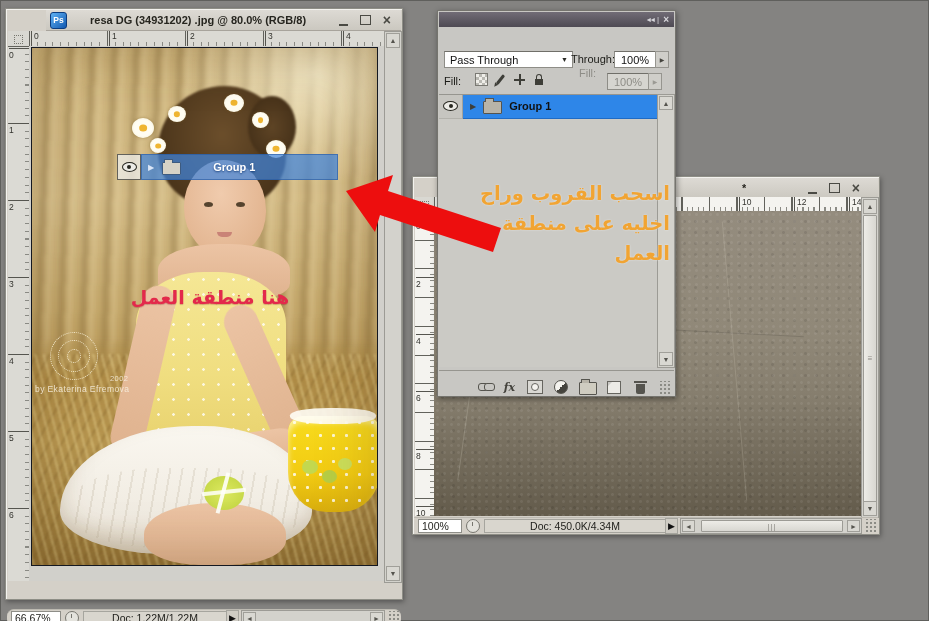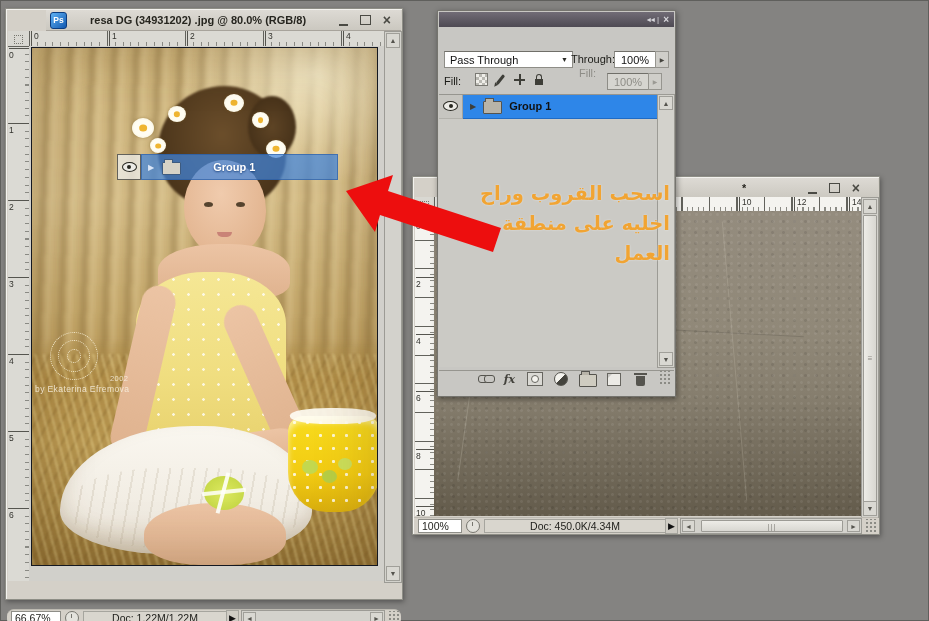--- a/index.html
+++ b/index.html
@@ -91,21 +91,21 @@
   .rowbody{flex:1;height:23px;display:flex;align-items:center;gap:7px;padding-left:7px;border-bottom:1px solid #B3B2AC;font-size:11px;color:#111;}
   .rowbody.sel{background:#2E86E8;border-bottom-color:#1F6BC4;}
   .tri{font-size:8px;color:#3F3E38;}
   .folder{width:17px;height:11px;background:#B8B4A8;border:1px solid #55544E;border-radius:1px;position:relative;margin-top:2px;}
   .folder::before{content:'';position:absolute;top:-4px;left:1px;width:7px;height:3px;background:#B8B4A8;border:1px solid #55544E;border-bottom:none;border-radius:1px 1px 0 0;}
   .checker{background-color:#fff;border:1px solid #66655F;
       background-image:linear-gradient(45deg,#CFCFCF 25%,transparent 25%,transparent 75%,#CFCFCF 75%),
                        linear-gradient(45deg,#CFCFCF 25%,#FFF 25%,#FFF 75%,#CFCFCF 75%);
       background-size:10px 10px;background-position:0 0,5px 5px;}
   .pbottom{position:absolute;left:1px;right:1px;top:359px;height:24px;background:#C8C7C3;border-top:1px solid #96958F;
-      display:flex;align-items:flex-start;gap:9px;padding-left:36px;}
+      display:flex;align-items:flex-end;gap:9px;padding-left:36px;}
   .bico{width:18px;height:16px;display:flex;align-items:center;justify-content:center;}
   .ico-link{width:9px;height:6px;border:1.5px solid #55544E;border-radius:3px;position:relative;}
   .ico-link::after{content:'';position:absolute;left:5px;top:-1.5px;width:9px;height:6px;border:1.5px solid #55544E;border-radius:3px;background:#C8C7C3;}
   .ico-fx{font-family:"DejaVu Serif",serif;font-style:italic;font-weight:bold;font-size:11px;color:#44433D;}
   .ico-mask{width:14px;height:12px;background:#DAD9D4;border:1px solid #66655F;display:flex;align-items:center;justify-content:center;}
   .ico-mask::after{content:'';width:6px;height:6px;border:1px solid #66655F;border-radius:50%;background:#F4F3EE;}
   .ico-adjust{width:12px;height:12px;border:1px solid #55544E;border-radius:50%;background:linear-gradient(135deg,#F4F3EE 50%,#44433D 50%);}
   .ico-newlayer{width:12px;height:11px;background:#ECEBE6;border:1px solid #66655F;position:relative;}
   .ico-newlayer::before{content:'';position:absolute;left:0;top:0;border-top:4px solid #C8C7C3;border-right:4px solid transparent;}
   .ico-trash{width:9px;height:10px;background:#55544E;border-radius:0 0 2px 2px;position:relative;margin-top:3px;}
@@ -293,20 +293,21 @@
     </div>
 
     <div class="part" style="inset:0;box-shadow:inset 0 0 60px rgba(90,60,20,.28);"></div>
 
     <span class="wm-circle" style="left:18px;top:284px;width:46px;height:46px;"></span>
     <span class="wm-circle" style="left:26px;top:292px;width:30px;height:30px;"></span>
     <span class="wm-circle" style="left:35px;top:301px;width:12px;height:12px;"></span>
     <span class="wm-text" style="left:78px;top:326px;font-size:7.5px;">2002</span>
     <span class="wm-text" style="left:3px;top:336px;">by Ekaterina Efremova</span>
 
+    <div id="red-note">هنا منطقة العمل</div>
   </div>
 
   <div class="scr" style="left:378px;top:22px;width:16px;height:550px;">
     <span class="scrbtn" style="left:1px;right:1px;top:1px;height:13px;">▲</span>
     <span class="scrbtn" style="left:1px;right:1px;bottom:1px;height:13px;">▼</span>
   </div>
   <div class="statusrow" style="top:600px;border-radius:7px;">
     <span class="zoomfield" style="margin-left:4px;width:42px;">
       <span>66.67%</span>
     </span>

